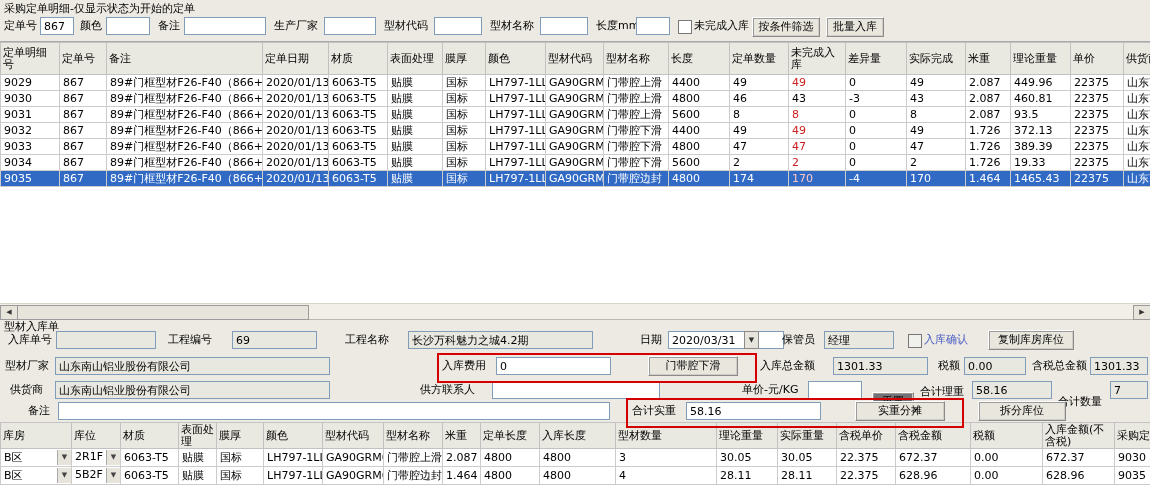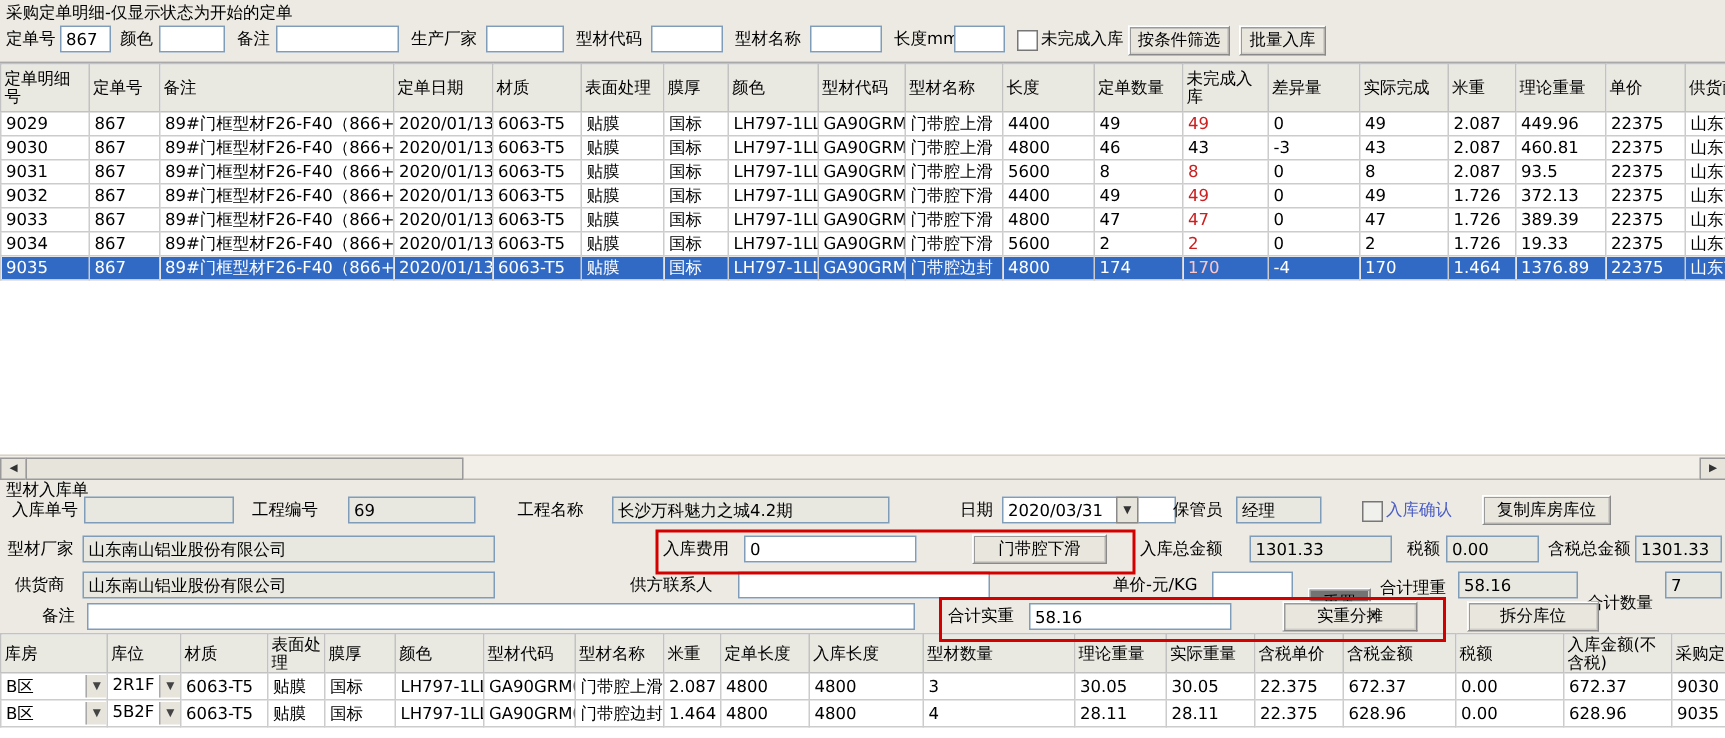--- a/index.html
+++ b/index.html
@@ -244,21 +244,21 @@
               <td class="">国标</td>
               <td class="">LH797-1LL0</td>
               <td class="">GA90GRM05</td>
               <td class="">门带腔边封</td>
               <td class="">4800</td>
               <td class="">174</td>
               <td class="red">170</td>
               <td class="">-4</td>
               <td class="">170</td>
               <td class="">1.464</td>
-              <td class="">1376.89</td>
+              <td class="">1465.43</td>
               <td class="">22375</td>
               <td class="">山东南山铝业股份有限公司</td>
             </tr>
           </tbody>
       </table>
     </div>
 
     <div class="hscroll">
       <span class="scroll-btn" style="left:0">◀</span>
       <span class="scroll-thumb"></span>
@@ -272,21 +272,21 @@
     <span class="lbl" style="left:8px;top:11px">入库单号</span>
     <input class="ipt ro" style="left: 56px; top: 11px; width: 100px;" value="">
     <span class="lbl" style="left:168px;top:11px">工程编号</span>
     <input class="ipt ro" style="left: 232px; top: 11px; width: 85px;" value="69">
     <span class="lbl" style="left:345px;top:11px">工程名称</span>
     <input class="ipt ro" style="left: 408px; top: 11px; width: 185px;" value="长沙万科魅力之城4.2期">
     <span class="lbl" style="left:640px;top:11px">日期</span>
     <input class="ipt" style="left: 668px; top: 11px; width: 116px;" value="2020/03/31">
     <span class="date-btn" style="left:744px;top:11px">▼</span>
     <span class="lbl" style="left:782px;top:11px">保管员</span>
-    <input class="ipt ro" style="left: 824px; top: 11px; width: 57px; font-family: Liberation Serif, serif;" value="经理">
+    <input class="ipt ro" style="left: 824px; top: 11px; width: 70px; font-family: Liberation Serif, serif;" value="经理">
     <span class="chk" style="left:908px;top:14px;background:#f0f0ec"></span>
     <span class="lbl blue-lbl" style="left:924px;top:11px">入库确认</span>
     <div class="btn" style="left:988px;top:10px;width:86px">复制库房库位</div>
 
     <span class="lbl" style="left:5px;top:37px">型材厂家</span>
     <input class="ipt ro" style="left: 55px; top: 37px; width: 275px;" value="山东南山铝业股份有限公司">
     <span class="lbl" style="left:442px;top:37px">入库费用</span>
     <input class="ipt" style="left: 496px; top: 37px; width: 115px;" value="0">
     <div class="btn" style="left:648px;top:36px;width:90px">门带腔下滑</div>
     <span class="lbl" style="left:760px;top:37px">入库总金额</span>

